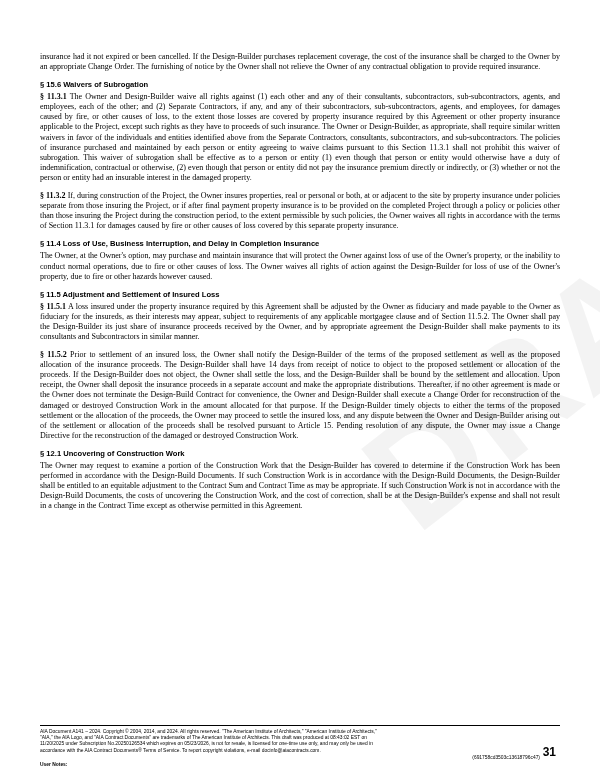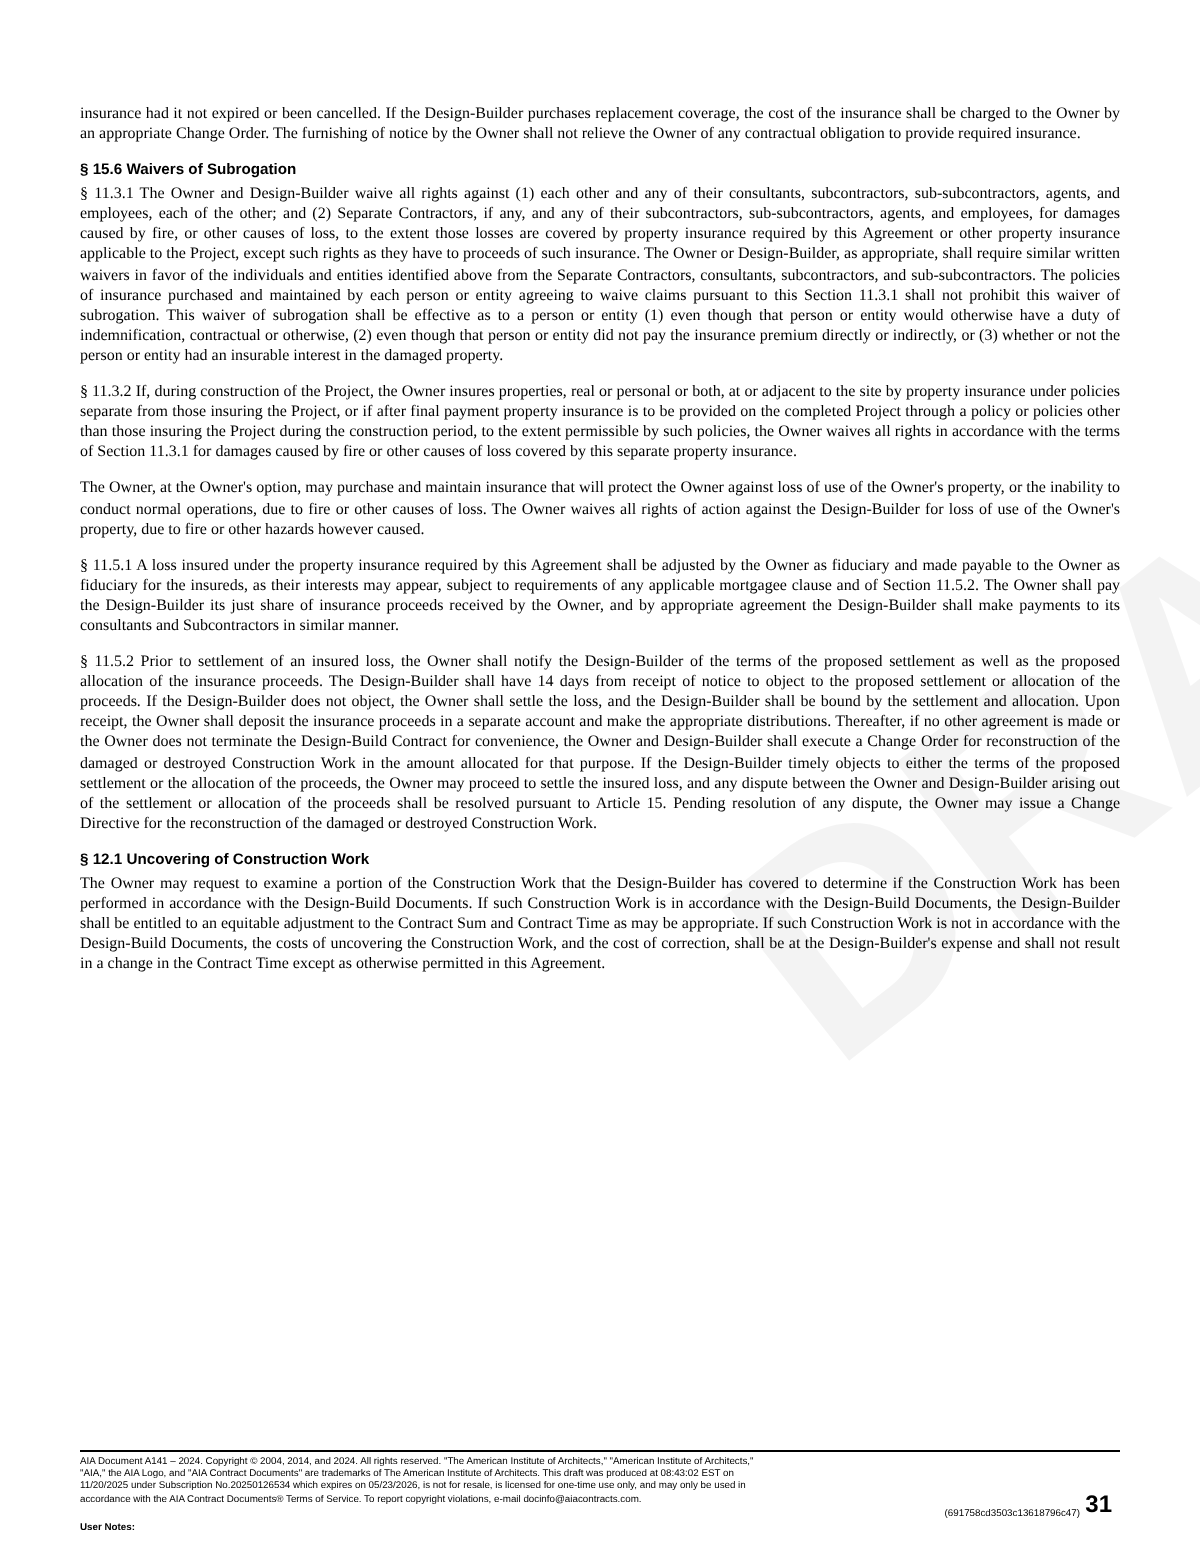--- a/index.html
+++ b/index.html
@@ -48,21 +48,21 @@
     margin-bottom: 8px;
   }
   .heading {
     font-family: "Liberation Sans", sans-serif;
     font-size: 7.6px;
     font-weight: bold;
     margin: 0 0 2px 0;
     line-height: 10px;
   }
   .sec-num {
-    font-weight: normal;
+    font-weight: bold;
   }
   .article-head {
     font-family: "Liberation Sans", sans-serif;
     font-size: 8.4px;
     font-weight: bold;
     margin: 10px 0 0 0;
     line-height: 11px;
   }
   .article-head .spacer {
     display: inline-block;
@@ -119,23 +119,25 @@
   <div class="watermark">DRAFT</div>
 
   <p class="para">insurance had it not expired or been cancelled. If the Design-Builder purchases replacement coverage, the cost of the insurance shall be charged to the Owner by an appropriate Change Order. The furnishing of notice by the Owner shall not relieve the Owner of any contractual obligation to provide required insurance.</p>
 
   <div class="heading">§ 15.6 Waivers of Subrogation</div>
 
   <p class="para"><span class="sec-num">§ 11.3.1</span><span> The Owner and Design-Builder waive all rights against (1) each other and any of their consultants, subcontractors, sub-subcontractors, agents, and employees, each of the other; and (2) Separate Contractors, if any, and any of their subcontractors, sub-subcontractors, agents, and employees, for damages caused by fire, or other causes of loss, to the extent those losses are covered by property insurance required by this Agreement or other property insurance applicable to the Project, except such rights as they have to proceeds of such insurance. The Owner or Design-Builder, as appropriate, shall require similar written waivers in favor of the individuals and entities identified above from the Separate Contractors, consultants, subcontractors, and sub-subcontractors. The policies of insurance purchased and maintained by each person or entity agreeing to waive claims pursuant to this Section 11.3.1 shall not prohibit this waiver of subrogation. This waiver of subrogation shall be effective as to a person or entity (1) even though that person or entity would otherwise have a duty of indemnification, contractual or otherwise, (2) even though that person or entity did not pay the insurance premium directly or indirectly, or (3) whether or not the person or entity had an insurable interest in the damaged property.</span></p>
 
   <p class="para"><span class="sec-num">§ 11.3.2</span><span> If, during construction of the Project, the Owner insures properties, real or personal or both, at or adjacent to the site by property insurance under policies separate from those insuring the Project, or if after final payment property insurance is to be provided on the completed Project through a policy or policies other than those insuring the Project during the construction period, to the extent permissible by such policies, the Owner waives all rights in accordance with the terms of Section 11.3.1 for damages caused by fire or other causes of loss covered by this separate property insurance.</span></p>
 
+  <div class="heading">§ 11.4 Loss of Use, Business Interruption, and Delay in Completion Insurance</div>
 
   <p class="para">The Owner, at the Owner's option, may purchase and maintain insurance that will protect the Owner against loss of use of the Owner's property, or the inability to conduct normal operations, due to fire or other causes of loss. The Owner waives all rights of action against the Design-Builder for loss of use of the Owner's property, due to fire or other hazards however caused.</p>
 
+  <div class="heading">§ 11.5 Adjustment and Settlement of Insured Loss</div>
 
   <p class="para"><span class="sec-num">§ 11.5.1</span><span> A loss insured under the property insurance required by this Agreement shall be adjusted by the Owner as fiduciary and made payable to the Owner as fiduciary for the insureds, as their interests may appear, subject to requirements of any applicable mortgagee clause and of Section 11.5.2. The Owner shall pay the Design-Builder its just share of insurance proceeds received by the Owner, and by appropriate agreement the Design-Builder shall make payments to its consultants and Subcontractors in similar manner.</span></p>
 
   <p class="para"><span class="sec-num">§ 11.5.2</span><span> Prior to settlement of an insured loss, the Owner shall notify the Design-Builder of the terms of the proposed settlement as well as the proposed allocation of the insurance proceeds. The Design-Builder shall have 14 days from receipt of notice to object to the proposed settlement or allocation of the proceeds. If the Design-Builder does not object, the Owner shall settle the loss, and the Design-Builder shall be bound by the settlement and allocation. Upon receipt, the Owner shall deposit the insurance proceeds in a separate account and make the appropriate distributions. Thereafter, if no other agreement is made or the Owner does not terminate the Design-Build Contract for convenience, the Owner and Design-Builder shall execute a Change Order for reconstruction of the damaged or destroyed Construction Work in the amount allocated for that purpose. If the Design-Builder timely objects to either the terms of the proposed settlement or the allocation of the proceeds, the Owner may proceed to settle the insured loss, and any dispute between the Owner and Design-Builder arising out of the settlement or allocation of the proceeds shall be resolved pursuant to Article 15. Pending resolution of any dispute, the Owner may issue a Change Directive for the reconstruction of the damaged or destroyed Construction Work.</span></p>
 
 
   <div class="heading">§ 12.1 Uncovering of Construction Work</div>
 
   <p class="para">The Owner may request to examine a portion of the Construction Work that the Design-Builder has covered to determine if the Construction Work has been performed in accordance with the Design-Build Documents. If such Construction Work is in accordance with the Design-Build Documents, the Design-Builder shall be entitled to an equitable adjustment to the Contract Sum and Contract Time as may be appropriate. If such Construction Work is not in accordance with the Design-Build Documents, the costs of uncovering the Construction Work, and the cost of correction, shall be at the Design-Builder's expense and shall not result in a change in the Contract Time except as otherwise permitted in this Agreement.</p>
 

